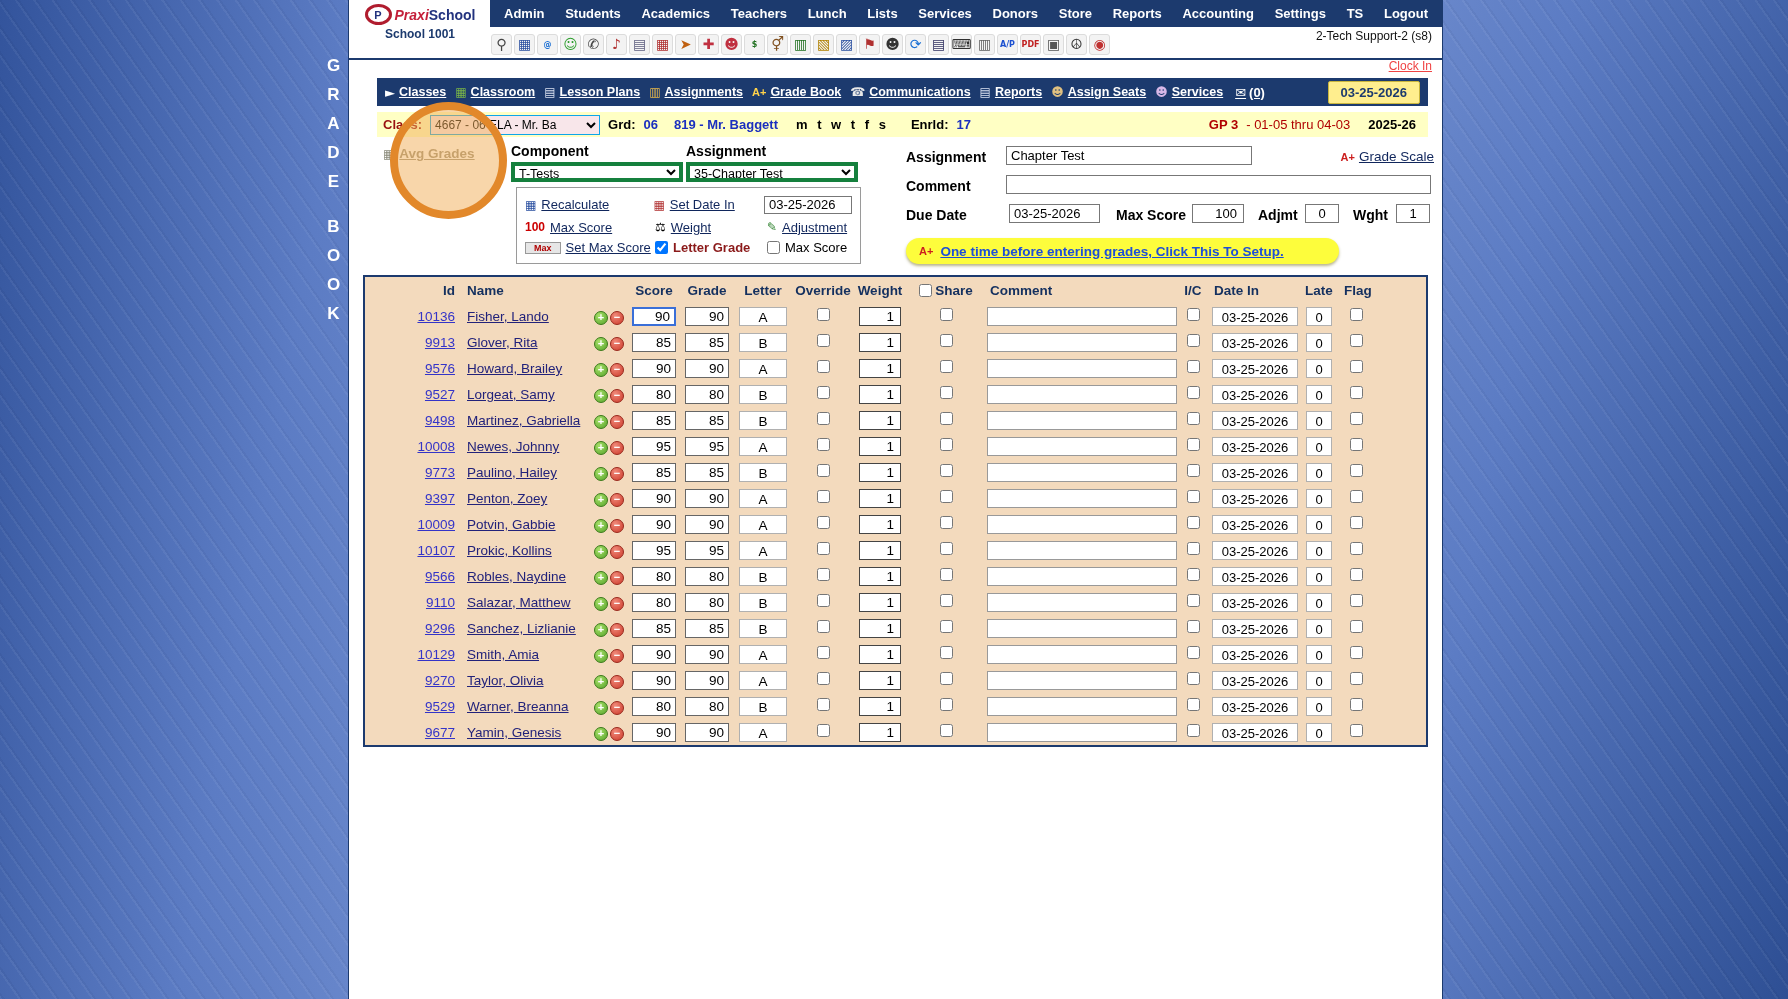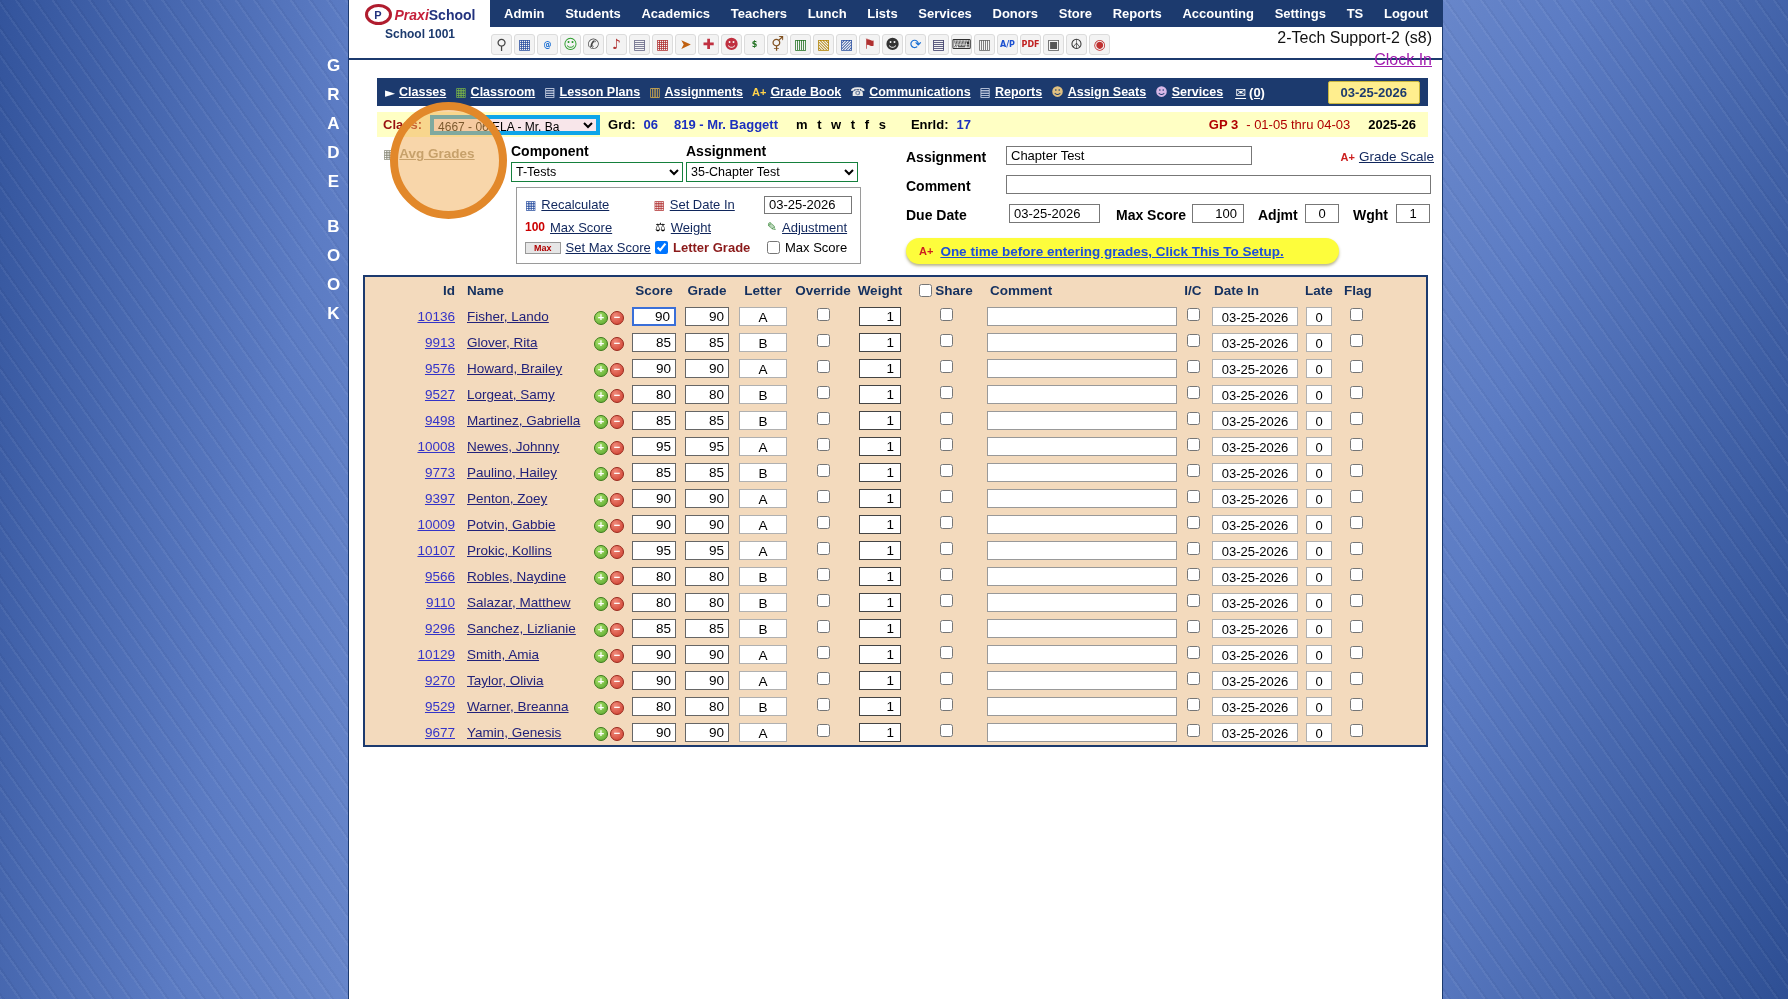--- a/index.html
+++ b/index.html
@@ -33,22 +33,22 @@
 
   .top-nav { position: absolute; left: 141px; top: 0; right: 0; height: 27px; background: var(--navy, #1c3a6e);
              display: flex; align-items: center; justify-content: space-between; padding: 0 14px; }
   .tn-link { color: #fff; font-weight: bold; font-size: 13px; text-decoration: none; cursor: pointer; white-space: nowrap; }
 
   .toolbar { position: absolute; left: 142px; top: 31px; height: 26px; display: flex; align-items: center; gap: 2px; }
   .tb-icon { width: 21px; height: 21px; display: flex; align-items: center; justify-content: center; font-size: 14px;
              font-family: "DejaVu Sans", sans-serif; background: #f3f3f3; border: 1px solid #dcdcdc; border-radius: 3px; cursor: pointer; }
   .tb-icon.tb-text { font-size: 8px; font-weight: bold; }
 
-  .support { position: absolute; right: 10px; top: 29px; text-align: right; font-size: 16px; color: #111; }
-  .clock-in { display: inline-block; margin-top: 4px; text-decoration: underline; color: #a21caf; cursor: pointer; }
+  .support { position: absolute; right: 10px; top: 29px; text-align: right; font-size: 12px; color: #111; }
+  .clock-in { display: inline-block; margin-top: 16px; text-decoration: underline; color: #ef4444; cursor: pointer; }
 
   
   .module-nav { position: absolute; left: 28px; top: 78px; width: 1051px; height: 28px; background: var(--navy, #1c3a6e);
                 display: flex; align-items: center; padding: 0 8px; gap: 12px; }
   .mn-items { display: flex; align-items: center; gap: 9px; }
   .mn-item { display: flex; align-items: center; gap: 4px; cursor: pointer; text-decoration: none; }
   .mn-icon { font-size: 12px; font-family: "DejaVu Sans", sans-serif; color: #d8e0f0; }
   .mn-icon[data-name="cursor-icon"] { color: #fff; font-size: 13px; }
   .mn-icon[data-name="classroom-icon"] { color: #7ab648; }
   .mn-icon[data-name="assignments-icon"] { color: #e8b84a; }
@@ -60,42 +60,42 @@
   .chat-link { display: flex; align-items: center; gap: 3px; color: #fff; font-weight: bold; font-size: 13px; text-decoration: underline; cursor: pointer; }
   .chat-icon { font-family: "DejaVu Sans", sans-serif; text-decoration: none; }
   .date-badge { margin-left: auto; background: var(--date-badge-yellow, #ffee8e); color: var(--navy, #16305e); font-weight: bold; font-size: 13px;
                 padding: 3px 12px; border: 1px solid #c9b53e; border-radius: 2px; cursor: pointer; white-space: nowrap; }
 
   
   .class-bar { position: absolute; left: 28px; top: 112px; width: 1051px; height: 25px; background: var(--class-bar-yellow, #ffffc4);
                display: flex; align-items: center; gap: 8px; font-size: 13px; padding: 0 6px; }
   .b { font-weight: bold; } .blue { color: #1b2fbf; } .red { color: var(--red-accent, #b00000); }
   .class-label { color: #9a1010; font-weight: bold; }
-  .class-select { width: 170px; height: 20px; font-size: 12px; background: #f8e6ea; border: 4px solid #0ea5e9; font-family: inherit; }
+  .class-select { width: 170px; height: 20px; font-size: 12px; background: #f8e6ea; border: 1px solid #0ea5e9; font-family: inherit; }
   .days { letter-spacing: 3px; margin-left: 10px; }
   .enrld-label { margin-left: 14px; }
   .gp { margin-left: auto; }
   .year { margin-left: 10px; margin-right: 6px; }
   .teacher { margin-left: 8px; }
 
   
   .view-options-panel { position: absolute; left: 34px; top: 146px; width: 132px; }
   .avg-grades { display: flex; align-items: center; gap: 5px; color: #9c9480; font-weight: bold; font-size: 13.5px;
                 text-decoration: underline; cursor: pointer; margin-bottom: 8px; }
   .vo-icon { color: #8a8a7a; font-size: 12px; font-family: "DejaVu Sans", sans-serif; }
   .vo-list { display: flex; flex-direction: column; gap: 7px; }
   .vo-row { display: flex; align-items: center; gap: 5px; font-size: 13.5px; cursor: pointer; }
   .vo-row input { width: 13px; height: 13px; margin: 0; }
   .vo-row.sel span { font-weight: bold; }
 
   
   .component-block { position: absolute; left: 162px; top: 143px; }
   .assignment-block { position: absolute; left: 337px; top: 143px; }
   .sel-label { font-weight: bold; font-size: 14px; color: #000; margin-bottom: 3px; }
-  .combo { width: 172px; height: 20px; font-size: 12.5px; font-family: inherit; border: 1px solid #15803d; background: #fff; }
+  .combo { width: 172px; height: 20px; font-size: 12.5px; font-family: inherit; border: 4px solid #15803d; background: #fff; }
 
   
   .tools-box { position: absolute; left: 167px; top: 187px; width: 345px; height: 77px; border: 1px solid #9a9a9a; background: #fff;
                display: flex; flex-direction: column; justify-content: space-evenly; padding: 2px 8px; }
   .t-row { display: flex; align-items: center; }
   .t-cell { display: flex; align-items: center; gap: 5px; }
   .t-c1 { width: 130px; } .t-c2 { width: 112px; } .t-c3 { flex: 1; }
   .t-link { color: #10265c; text-decoration: underline; font-size: 13px; cursor: pointer; }
   .t-icon { font-size: 12px; font-family: "DejaVu Sans", sans-serif; }
   .badge-100 { color: #cc0000; font-weight: bold; font-size: 12px; }

